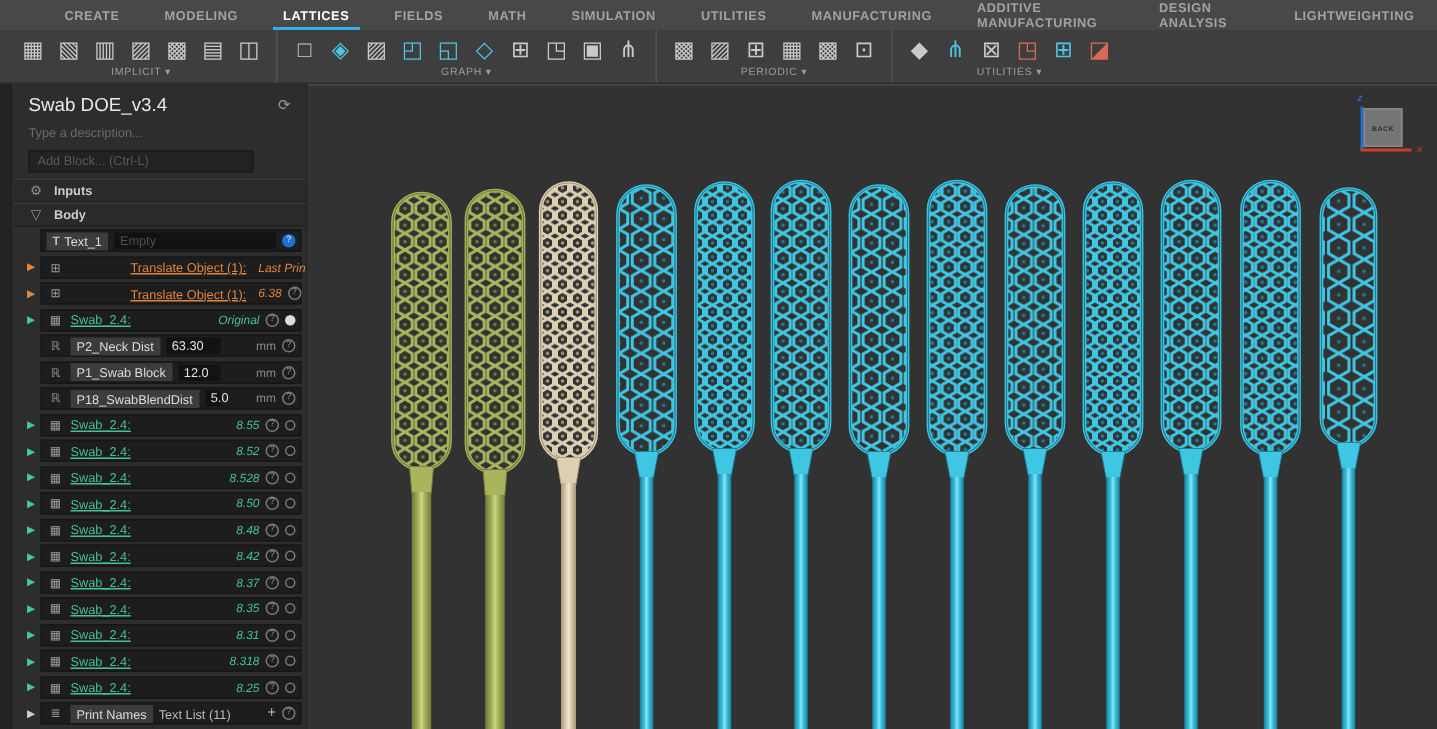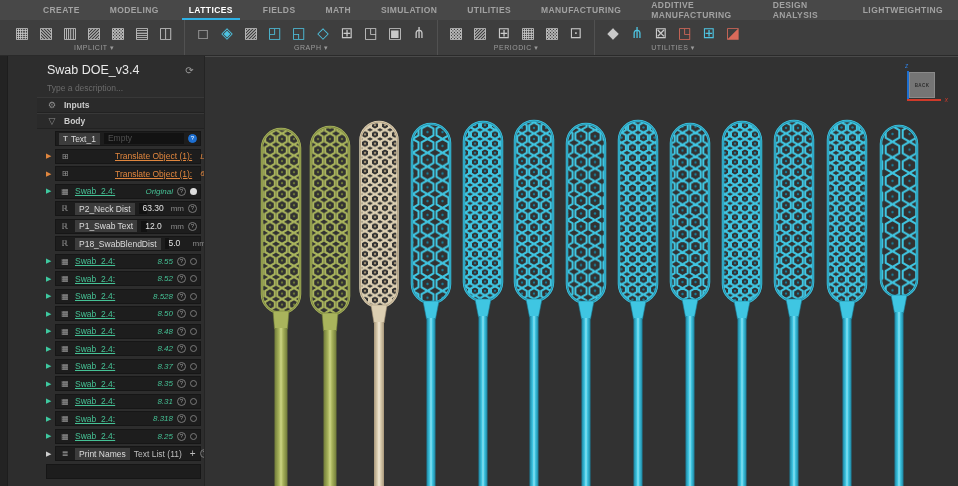--- a/index.html
+++ b/index.html
@@ -24,21 +24,21 @@
   .ticon.red  { color:#d96a5a; }
   .tlabel { font-size:7px; color:#9b9b9b; text-align:center; letter-spacing:.5px; margin-top:-1px; }
 
   
   .main { display:flex; height:430px; }
 
   
   .sidebar { width:205px; background:#2d2d2d; position:relative; overflow:hidden; flex-shrink:0;
     border-right:1px solid #242424; }
   .rail { position:absolute; left:0; top:0; bottom:0; width:8px; background:#232323; border-right:1px solid #1d1d1d; }
-  .sidecontent { margin-left:9px; height:100%; overflow:hidden;padding-left:28px; }
+  .sidecontent { margin-left:9px; height:100%; overflow:hidden; }
 
   .shead { padding:7px 8px 4px 10px; position:relative; }
   .stitle { font-size:12.5px; color:#e9e9e9; }
   .sync { position:absolute; right:8px; top:8px; width:13px; height:13px; border-radius:50%;
     color:#9a9a9a; font-size:10px; line-height:13px; text-align:center; cursor:pointer; }
   .sdesc { font-size:8.5px; color:#6b6b6b; margin-top:6px; }
   .saddblock { margin-top:7px; width:150px; height:15px; background:#222222; border:1px solid #1a1a1a;
     font-size:8.5px; color:#595959; line-height:13px; padding-left:5px; cursor:text; }
 
   .section { height:16px; background:#2a2a2a; border-top:1px solid #383838; border-bottom:1px solid #222;
@@ -156,20 +156,21 @@
   </div>
 
 <div class="main">
   <div class="sidebar">
     <div class="rail"></div>
     <div class="sidecontent">
       <div class="shead">
         <div class="stitle">Swab DOE_v3.4</div>
         <div class="sync">⟳</div>
         <div class="sdesc">Type a description...</div>
+        <div class="saddblock">Add Block...  (Ctrl-L)</div>
       </div>
       <div class="section">
         <span class="sicon">⚙</span>
         <span class="stext">Inputs</span>
       </div>
       <div class="section">
         <span class="sicon">▽</span>
         <span class="stext">Body</span>
       </div>
       <div class="rows">
@@ -224,21 +225,21 @@
               <span class="chip">P2_Neck Dist</span>
               <span class="inputbox">63.30</span>
               <span class="unit">mm</span>
               <span class="help">?</span>
             </div>
           </div>
           <div class="row">
             <span class="arrow "></span>
             <div class="rowbody">
               <span class="iconchip">ℝ</span>
-              <span class="chip">P1_Swab Text</span>
+              <span class="chip">P1_Swab Block</span>
               <span class="inputbox">12.0</span>
               <span class="unit">mm</span>
               <span class="help">?</span>
             </div>
           </div>
           <div class="row">
             <span class="arrow "></span>
             <div class="rowbody">
               <span class="iconchip">ℝ</span>
               <span class="chip">P18_SwabBlendDist</span>

